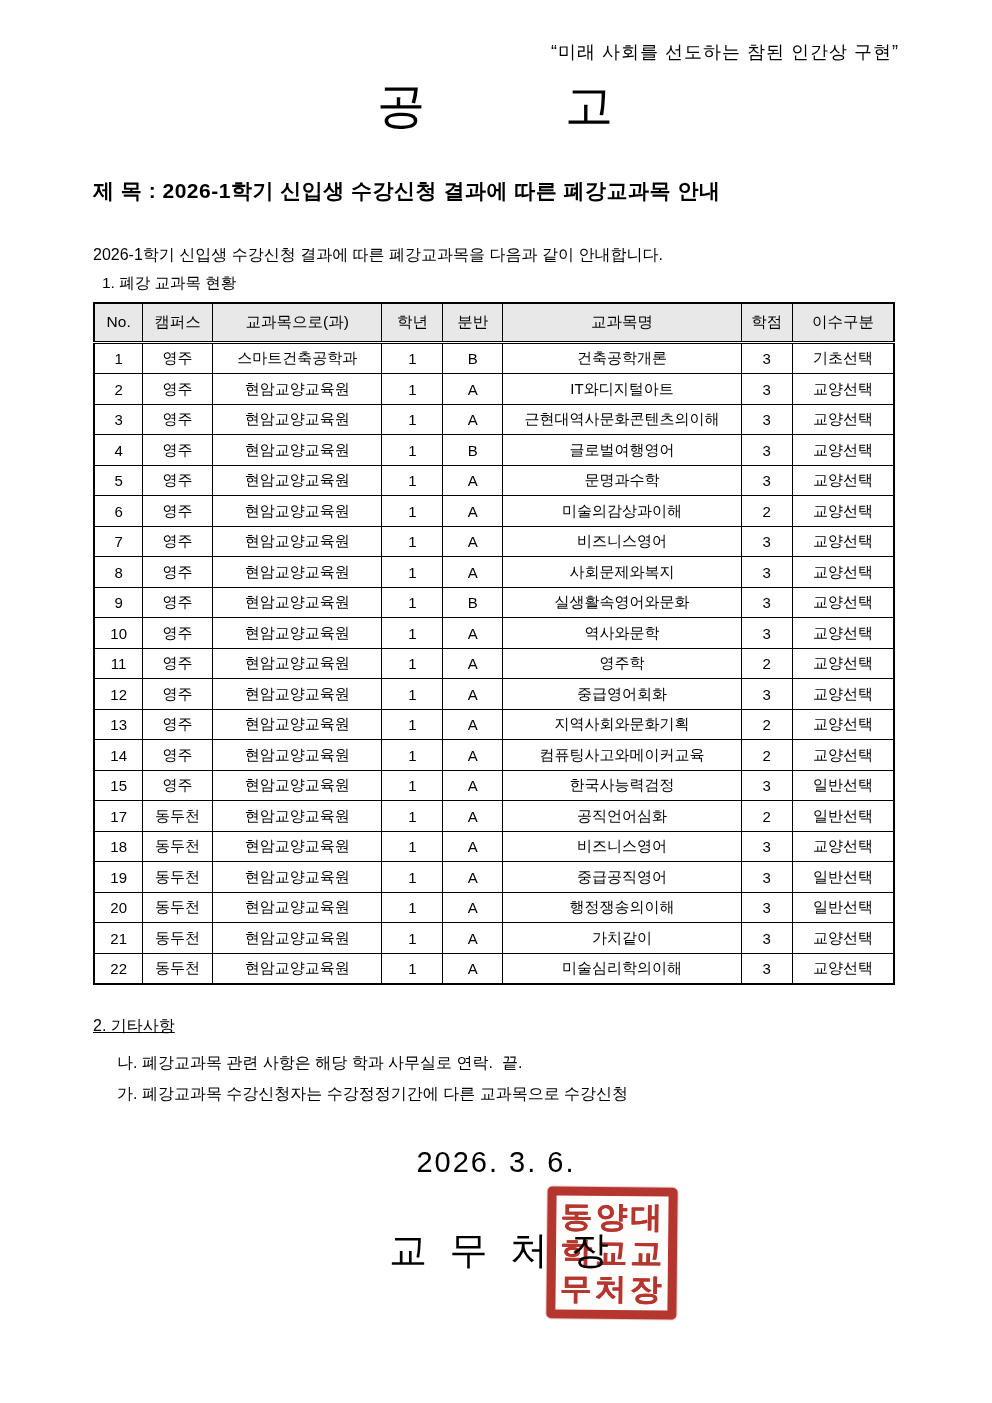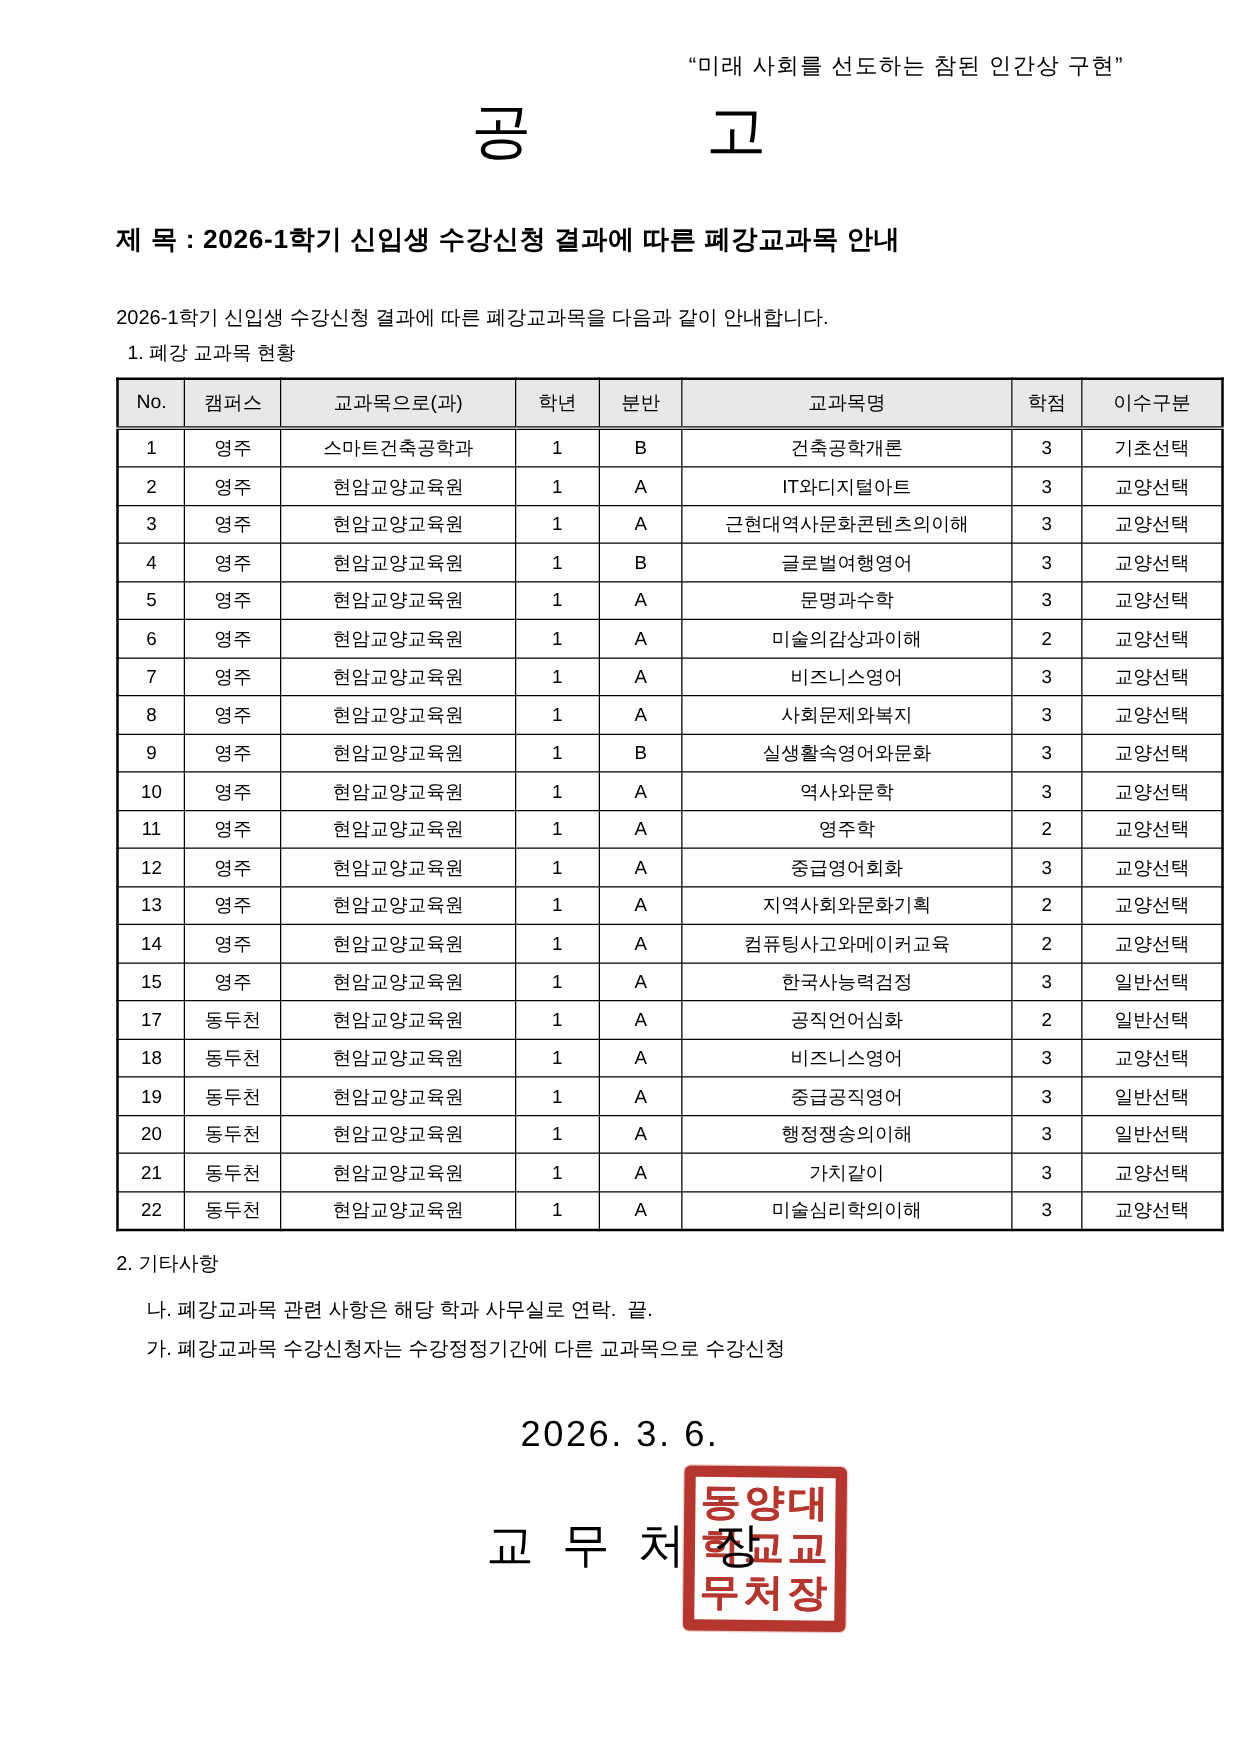--- a/index.html
+++ b/index.html
@@ -42,21 +42,21 @@
     white-space: pre;
   }
   .s1-heading {
     margin-top: 9px;
     padding-left: 9px;
     font-size: 15.5px;
     line-height: 19px;
   }
   table.course-table {
     margin-top: 10px;
-    width: 886px;
+    width: 802px;
     border-collapse: collapse;
     table-layout: fixed;
     font-size: 15px;
     border-radius: 18px;
   }
   table.course-table th, table.course-table td {
     border: 1px solid #000;
     text-align: center;
     vertical-align: middle;
     padding: 0 2px;
@@ -66,23 +66,24 @@
   table.course-table { border: 2px solid #000; }
   table.course-table thead th {
     background: #e8e8e8;
     font-weight: 400;
     height: 37px;
     border-bottom: 3px double #000;
     font-size: 15.5px;
   }
   table.course-table tbody td { height: 29.5px; }
   .s2-heading {
-    margin-top: 17px;
+    margin-top: 31px;
     font-size: 16px;
     line-height: 19px;
+    text-decoration: underline;
   }
   .s2-items { margin-top: 12px; padding-left: 24px; }
   .s2-item {
     font-size: 16px;
     line-height: 31px;
     white-space: pre;
   }
   .issue-date {
     margin-top: 36px;
     text-align: center;

